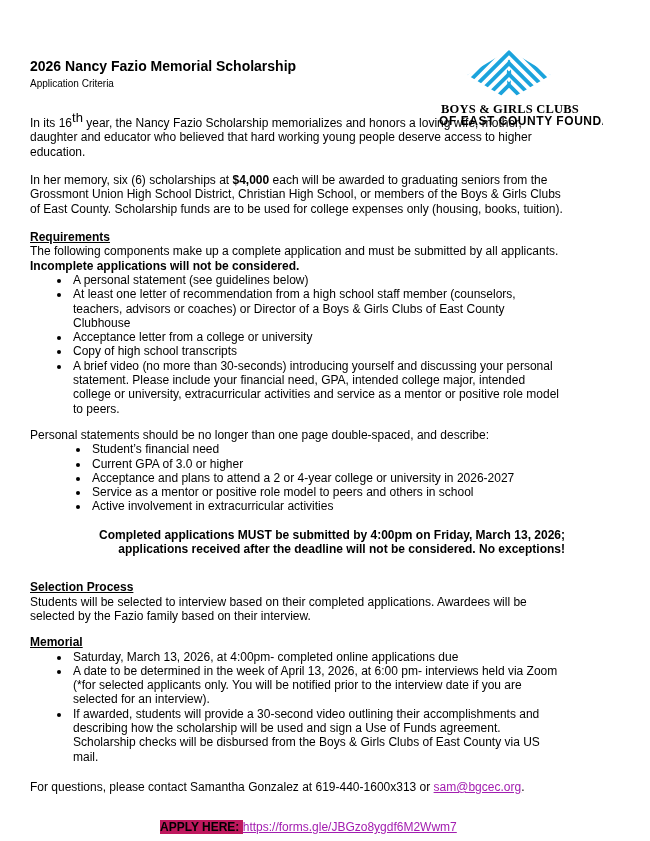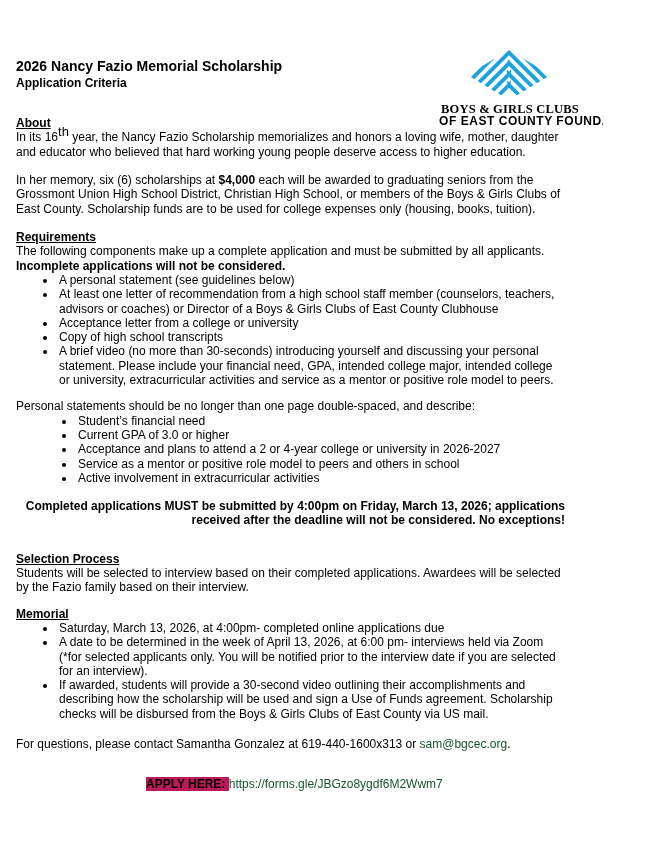--- a/index.html
+++ b/index.html
@@ -7,33 +7,32 @@
   html, body { margin: 0; padding: 0; background: #ffffff; }
   .page {
     position: relative;
     width: 603px;
     height: 841px;
     background: #ffffff;
     color: #000000;
     font-family: "Liberation Sans", "DejaVu Sans", sans-serif;
     font-size: 12px;
     line-height: 14.3px;
-    padding: 58px 38px 0 16px;
+    padding: 58px 38px 0 30px;
     overflow: hidden;
   }
   .doc-title {
     font-size: 14px;
     font-weight: bold;
     line-height: 17px;
     white-space: nowrap;
   }
   .doc-subtitle {
-    font-size: 12px;
+    font-size: 10px;
     line-height: 17px;
-    font-weight: bold;
   }
   .logo {
     position: absolute;
     top: 50px;
     right: 24px;
     width: 140px;
     text-align: right;
   }
   .logo-mark { display: block; margin: 0 auto 3px auto; }
   .logo-name {
@@ -67,21 +66,22 @@
   .deadline { font-weight: bold; margin: 0 0 24px 8px; text-align: right; }
   .selection-body { margin: 0 0 12px 0; }
   ul.timeline-list { margin: 0 0 16px 0; }
   .contact { margin: 0 0 26px 0; }
   .apply-line { padding-left: 130px; margin: 0; }
   .highlight {
     background: #be185d;
     font-weight: bold;
   }
   a.doc-link, .doc-link {
-    color: #14532d;
+    color: #a21caf;
+    text-decoration: underline;
     cursor: pointer;
   }
 </style>
 </head>
 <body>
 
 <div class="page">
 
   <div class="header">
     <div class="title-block">
@@ -118,21 +118,20 @@
             <line x1="86" y1="0" x2="146" y2="60"></line>
           </g>
         </g>
       </svg>
       <div class="logo-name">BOYS &amp; GIRLS CLUBS</div>
       <div class="logo-tagline">OF EAST COUNTY FOUNDATION</div>
     </div>
   </div>
 
   <div class="section section-about">
-    <div class="h">About</div>
     <p class="tight"><span>In its 16</span><sup>th</sup><span> year, the Nancy Fazio Scholarship memorializes and honors a loving wife, mother, daughter and educator who believed that hard working young people deserve access to higher education.</span></p>
     <p style="margin:0;">&nbsp;</p>
     <p><span>In her memory, six (6) scholarships at </span><b>$4,000</b><span> each will be awarded to graduating seniors from the Grossmont Union High School District, Christian High School, or members of the Boys &amp; Girls Clubs of East County. Scholarship funds are to be used for college expenses only (housing, books, tuition).</span></p>
   </div>
 
   <div class="section">
     <div class="h">Requirements</div>
     <p class="tight"><span>The following components make up a complete application and must be submitted by all applicants. </span><b>Incomplete applications will not be considered.</b></p>
     <ul class="l1">
       <li>A personal statement (see guidelines below)</li>

